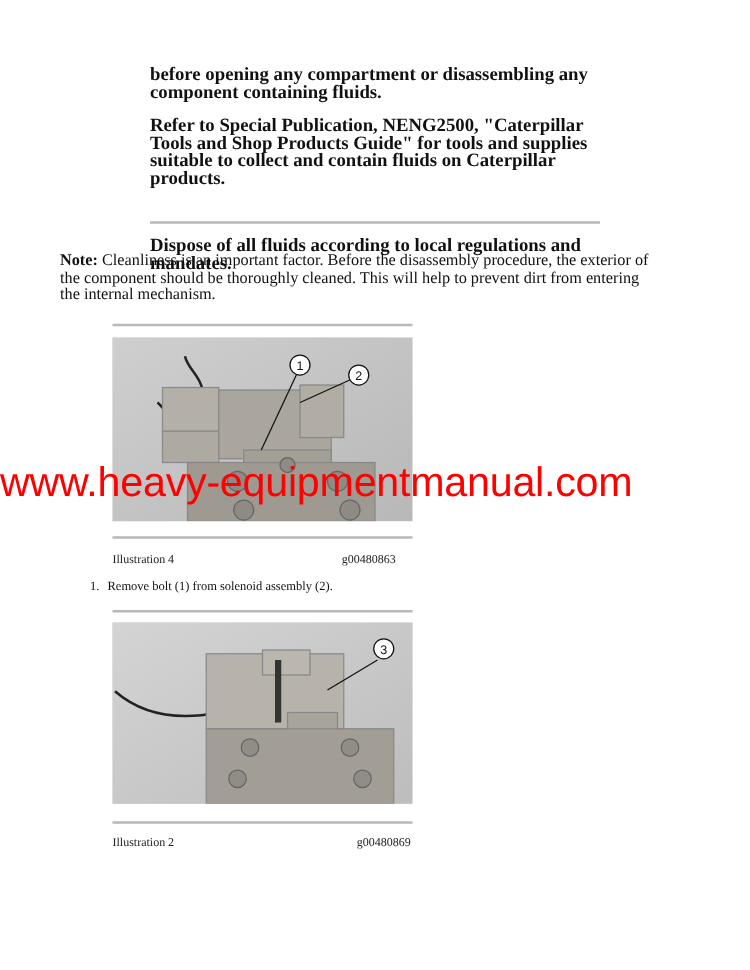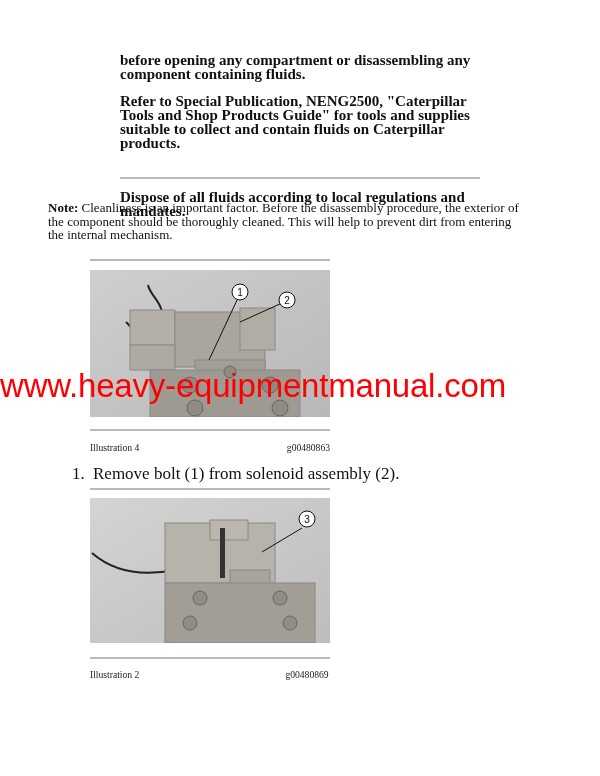--- a/index.html
+++ b/index.html
@@ -2,21 +2,21 @@
 <html><head>
 <meta charset="utf-8">
 <style>
   html, body { margin:0; padding:0; background:#fff; }
   body { width:600px; height:776px; position:relative; overflow:hidden; font-family:"Liberation Serif", serif; color:#111; }
   .abs { position:absolute; }
   .bold-para { font-weight:bold; font-size:15px; line-height:14px; left:120px; width:370px; }
   .hr { position:absolute; height:2px; background:#b9b9b9; }
   .note { left:48px; width:480px; font-size:13px; line-height:13.5px; }
   .caption { font-size:9.6px; color:#222; }
-  .step { font-size:17px; }
+  .step { font-size:10px; }
   .photo { position:absolute; background:#c2c2c2; overflow:hidden; }
   .watermark { position:absolute; left:0; width:504px; text-align:center; top:367px; font-family:"Liberation Sans", sans-serif; font-size:33px; color:#ff0000; letter-spacing:-0.2px; white-space:nowrap; }
 </style>
 </head>
 <body>
 
 <div>
   <div class="abs bold-para" style="top:53px;">before opening any compartment or disassembling any component containing fluids.</div>
   <div class="abs bold-para" style="top:94px;">Refer to Special Publication, NENG2500, "Caterpillar Tools and Shop Products Guide" for tools and supplies suitable to collect and contain fluids on Caterpillar products.</div>
   <div class="abs bold-para" style="top:146px;margin-top:44px;">Dispose of all fluids according to local regulations and mandates.</div>
@@ -53,21 +53,21 @@
     <line x1="148" y1="28" x2="119" y2="90" stroke="#111" stroke-width="1"></line>
     <line x1="192" y1="33" x2="150" y2="52" stroke="#111" stroke-width="1"></line>
     <circle cx="150" cy="22" r="8" fill="#fff" stroke="#111"></circle>
     <circle cx="197" cy="30" r="8" fill="#fff" stroke="#111"></circle>
     <text x="150" y="26" font-size="10" text-anchor="middle" font-family="Liberation Sans, sans-serif" fill="#111">1</text>
     <text x="197" y="34" font-size="10" text-anchor="middle" font-family="Liberation Sans, sans-serif" fill="#111">2</text>
   </svg>
 </div>
 <div class="hr" style="left:90px; width:240px; top:429px;"></div>
 <div class="abs caption" style="left:90px; top:442px;">Illustration 4</div>
-<div class="abs caption" style="left:260px; width:70px; text-align:right; top:442px;">g00480863</div>
+<div class="abs caption" style="left:260px; width:70px; text-align:center; top:442px;">g00480863</div>
 
 <div class="abs step" style="left:72px; top:464px;">
   <span>1.</span>
   <span style="margin-left:4px;">Remove bolt (1) from solenoid assembly (2).</span>
 </div>
 
 <div class="hr" style="left:90px; width:240px; top:488px;"></div>
 <div class="photo" style="left:90px; top:498px; width:240px; height:145px;">
   <svg width="240" height="145" viewBox="0 0 240 145">
     <defs>

